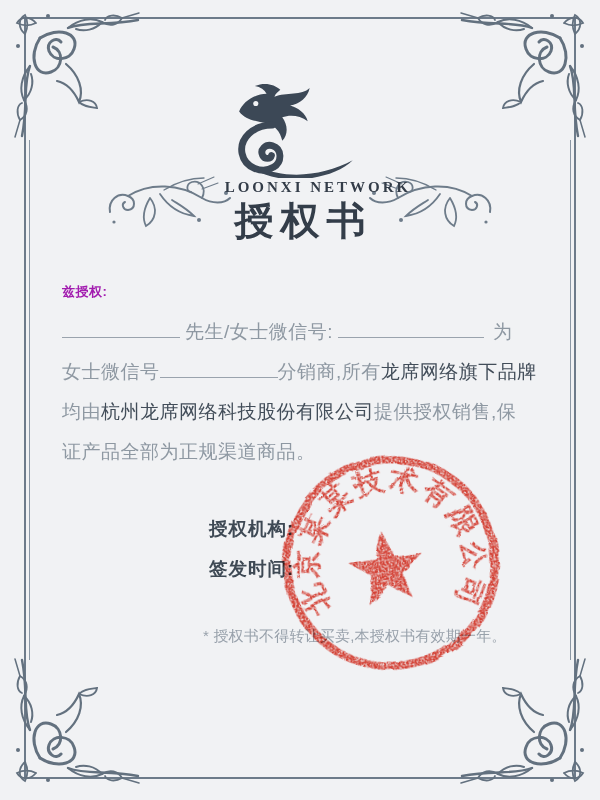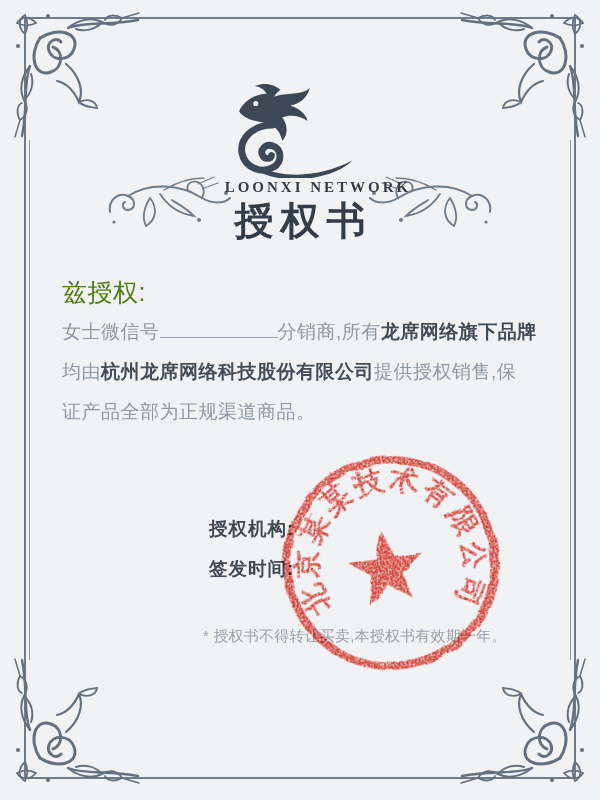--- a/index.html
+++ b/index.html
@@ -29,25 +29,25 @@
   .title-cn{position:absolute;top:194px;left:0;right:0;text-align:center;
     font-size:39px;font-weight:900;letter-spacing:7px;padding-left:7px;
     color:#333d49;}
   .flourish{position:absolute;top:172px;width:128px;height:62px;}
   .f-left{left:106px}
   .f-right{right:106px;transform:scaleX(-1)}
   
   .body-block{position:absolute;left:62px;width:478px;top:272px;
     font-size:19px;color:#8e98a2;letter-spacing:.5px;}
   .b-line{height:40px;line-height:40px;white-space:nowrap;}
-  .salutation{font-weight:400;color:#4d7c0f;font-size:25px;}
+  .salutation{font-weight:700;color:#a21caf;font-size:13px;}
   .blank{display:inline-block;border-bottom:1.5px solid #9aa3ad;height:1.05em;
     vertical-align:baseline;}
   .w1{width:118px}.w2{width:146px}
-  .bold-dark{color:#424d59;font-weight:700;}
+  .bold-dark{color:#424d59;font-weight:400;}
   .tail{margin-left:9px;}
   .mid-gap{margin:0 5px;}
   
   .fields{position:absolute;left:209px;top:509px;font-size:18.5px;
     font-weight:700;color:#3e4954;}
   .field{height:40px;line-height:40px;letter-spacing:1px;}
   .note{position:absolute;left:203px;top:627px;font-size:15px;color:#98a1ab;
     letter-spacing:.2px;white-space:nowrap;}
   
   .stamp{position:absolute;left:278px;top:450px;width:226px;height:226px;
@@ -184,20 +184,21 @@
       <circle cx="93" cy="48" r="2" fill="#6e7c8a" stroke="none"></circle>
       <circle cx="8" cy="50" r="1.6" fill="#6e7c8a" stroke="none"></circle>
     </g>
   </svg>
 
   <div class="brand-en">LOONXI NETWORK</div>
   <div class="title-cn">授权书</div>
 
   <div class="body-block">
     <div class="b-line salutation">兹授权:</div>
+    <div class="b-line"><span class="blank w1"></span><span class="mid-gap">先生/女士微信号:</span><span class="blank w2"></span><span class="tail">为</span></div>
     <div class="b-line"><span>女士微信号</span><span class="blank w1"></span><span>分销商,所有</span><span class="bold-dark">龙席网络旗下品牌</span></div>
     <div class="b-line"><span>均由</span><span class="bold-dark">杭州龙席网络科技股份有限公司</span><span>提供授权销售,保</span></div>
     <div class="b-line">证产品全部为正规渠道商品。</div>
   </div>
 
   <div class="fields">
     <div class="field">授权机构:</div>
     <div class="field">签发时间:</div>
   </div>
 

